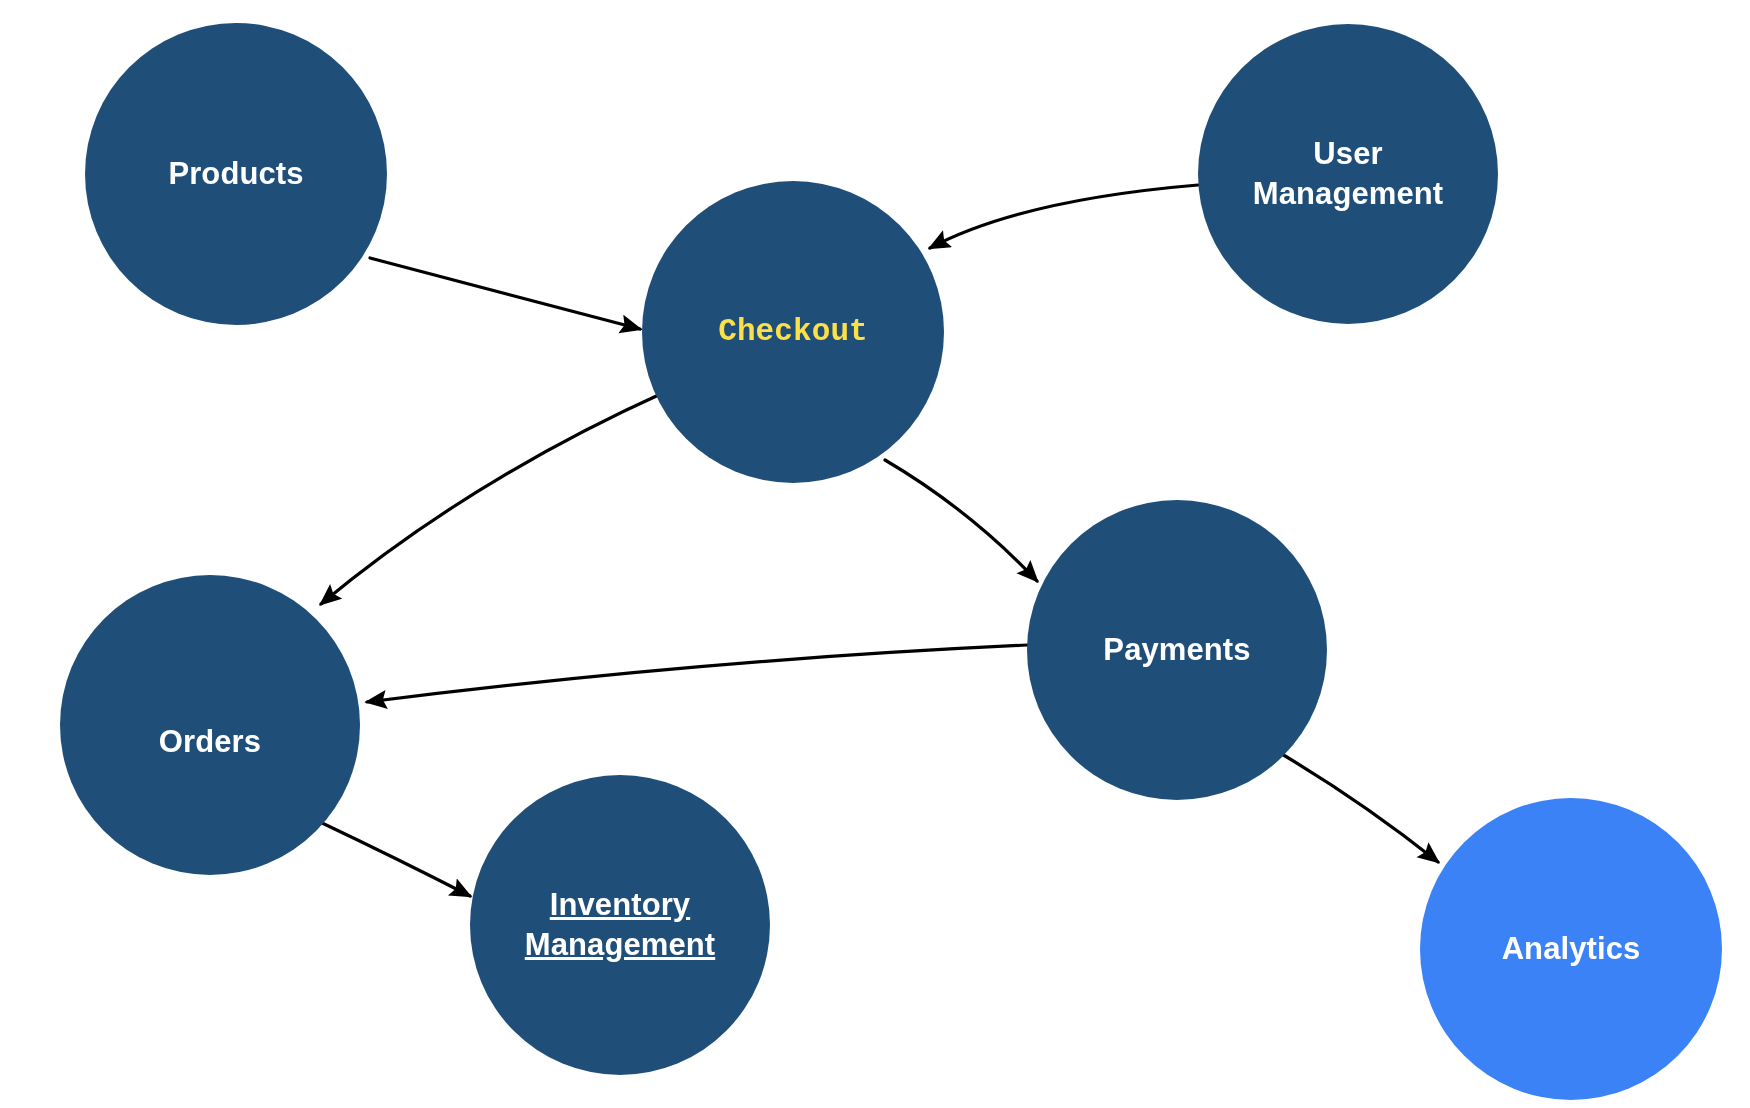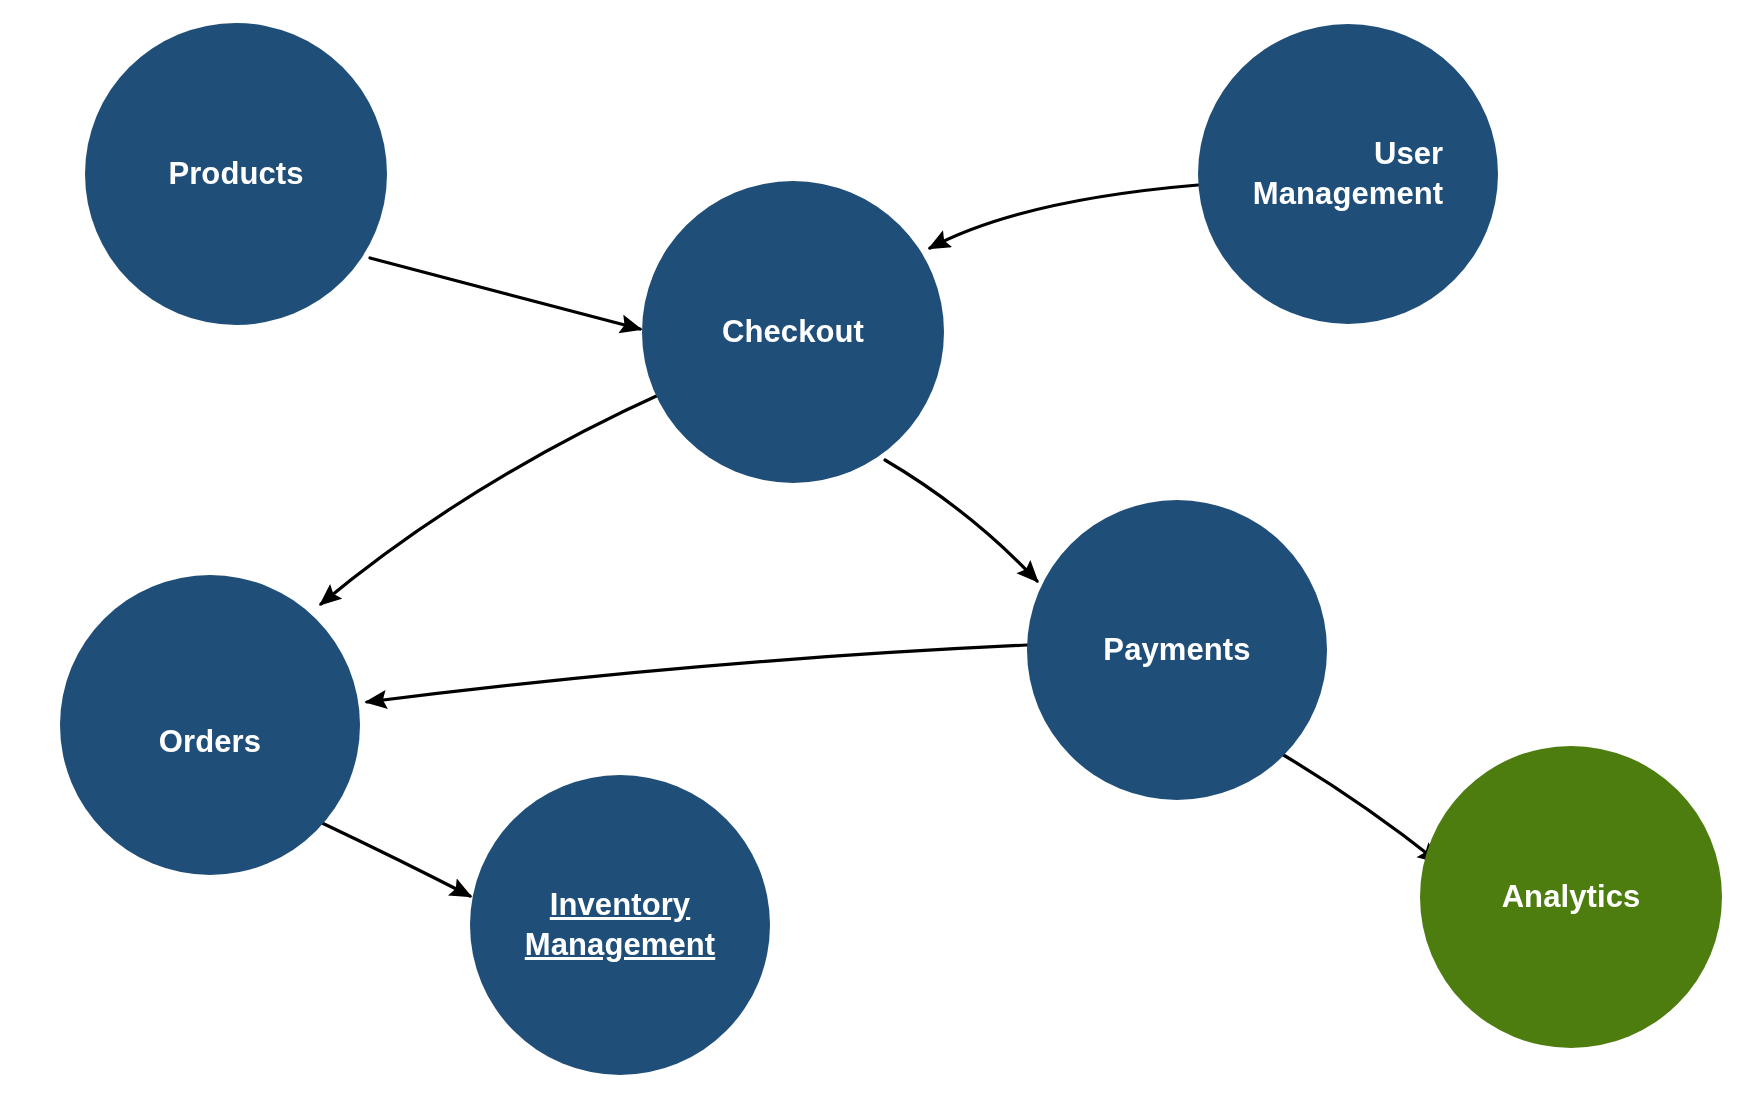--- a/index.html
+++ b/index.html
@@ -70,34 +70,34 @@
         <path d="M 320 822 Q 400 860 470 896" fill="none" stroke="#000000" stroke-width="3.2" stroke-linecap="round" marker-end="url(#arrowhead)"></path>
         <path d="M 1275 750 Q 1360 800 1438 862" fill="none" stroke="#000000" stroke-width="3.2" stroke-linecap="round" marker-end="url(#arrowhead)"></path>
       </g>
   </svg>
 
   <div id="nodes-group">
       <div class="node" style="left: 85px; top: 23px; width: 302px; height: 302px; background: rgb(31, 78, 121);">
         <span class="node-label" style="color: rgb(255, 255, 255);">Products</span>
       </div>
       <div class="node" style="left: 642px; top: 181px; width: 302px; height: 302px; background: rgb(31, 78, 121);">
-        <span class="node-label" style="color: #ffffff;">Checkout</span>
+        <span class="node-label" style="color: #fde047; font-family: Liberation Mono, monospace;">Checkout</span>
       </div>
       <div class="node" style="left: 1198px; top: 24px; width: 300px; height: 300px; background: rgb(31, 78, 121);">
-        <span class="node-label" style="color: rgb(255, 255, 255); text-align: right;">User
+        <span class="node-label" style="color: rgb(255, 255, 255);">User
 Management</span>
       </div>
       <div class="node" style="left: 60px; top: 575px; width: 300px; height: 300px; background: rgb(31, 78, 121);">
         <span class="node-label" style="color: rgb(255, 255, 255); margin-top: 34px;">Orders</span>
       </div>
       <div class="node" style="left: 1027px; top: 500px; width: 300px; height: 300px; background: rgb(31, 78, 121);">
         <span class="node-label" style="color: rgb(255, 255, 255);">Payments</span>
       </div>
       <div class="node" style="left: 470px; top: 775px; width: 300px; height: 300px; background: rgb(31, 78, 121);">
         <span class="node-label" style="color: rgb(255, 255, 255); text-decoration: underline;">Inventory
 Management</span>
       </div>
-      <div class="node" style="left: 1420px; top: 746px; width: 302px; height: 302px; background: #4d7c0f;">
+      <div class="node" style="left: 1420px; top: 798px; width: 302px; height: 302px; background: #3b82f6;">
         <span class="node-label" style="color: rgb(255, 255, 255);">Analytics</span>
       </div>
     </div>
 
 </div>
 
 </body></html>

